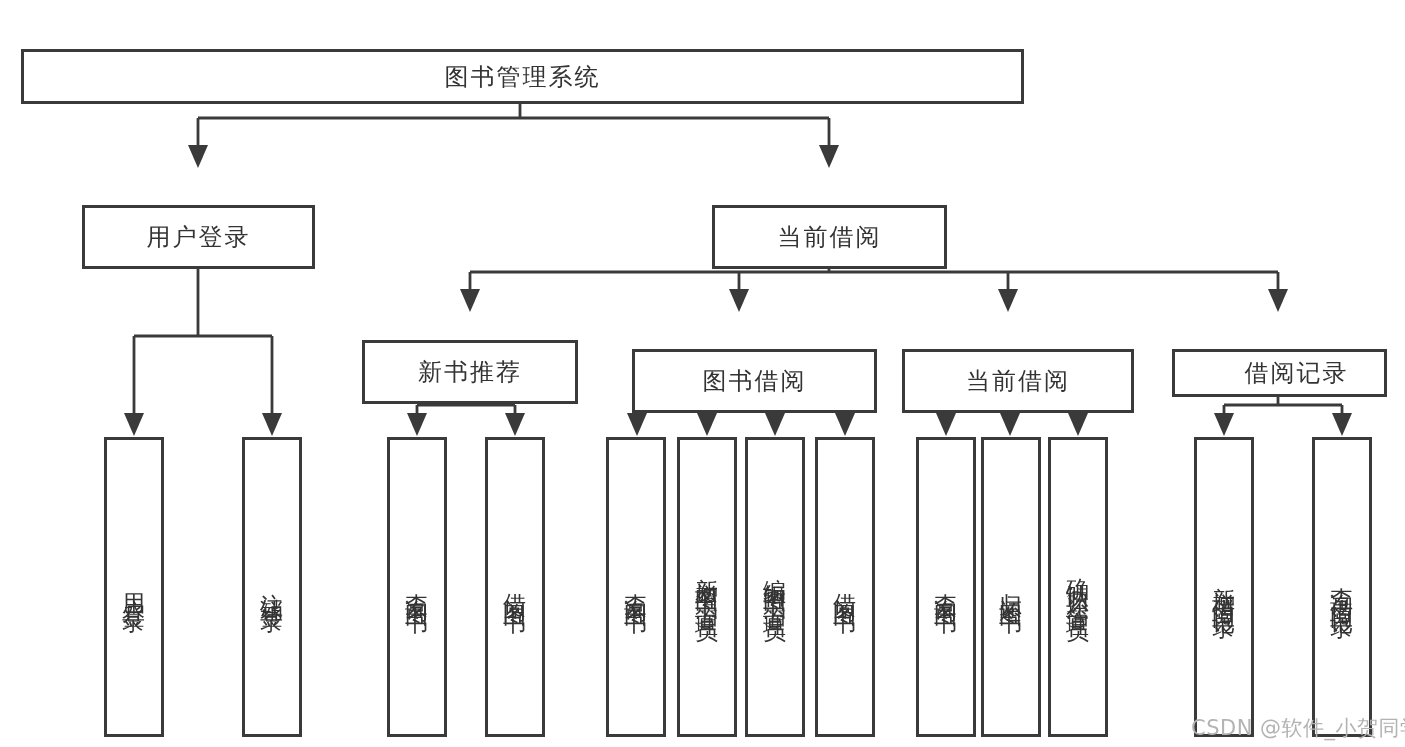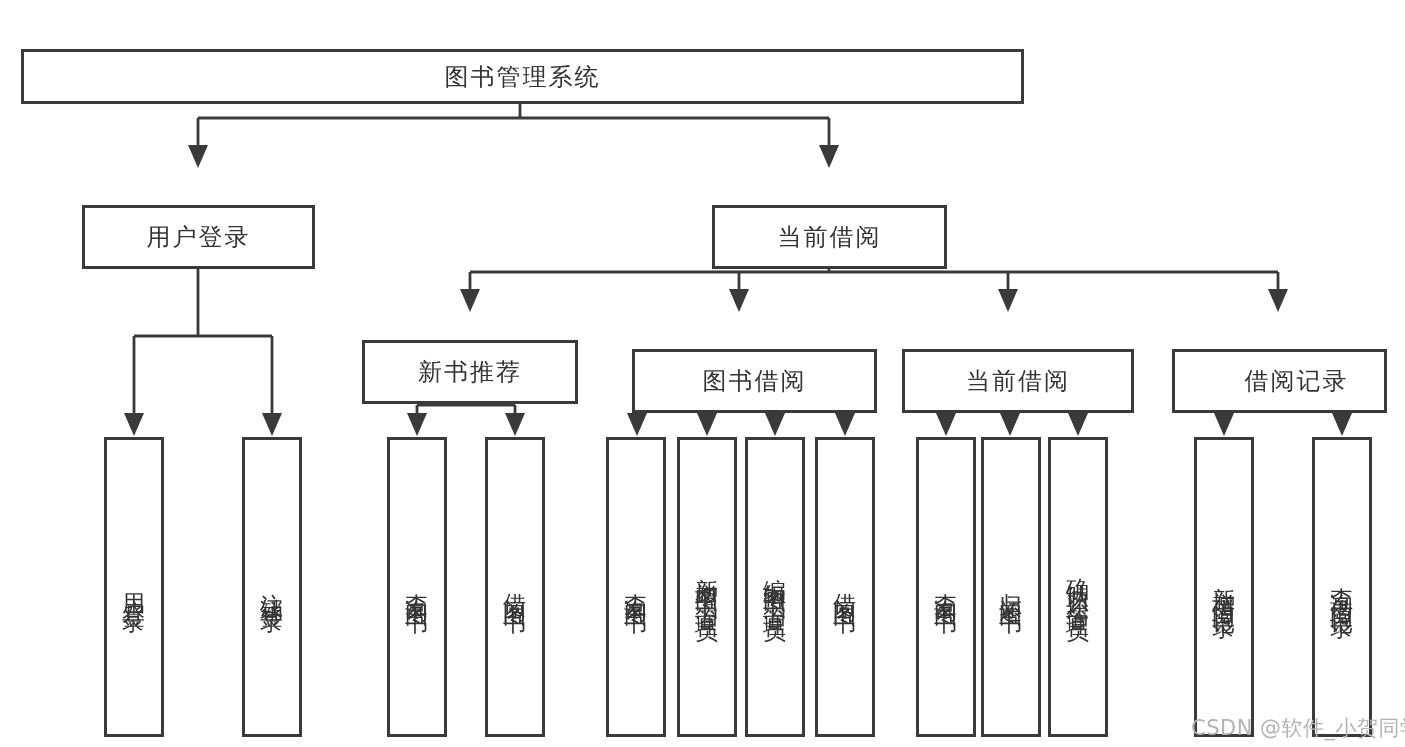--- a/index.html
+++ b/index.html
@@ -125,21 +125,21 @@
     </svg>
 
   <div class="node h" style="left:21px; top:13px; width:1003px; height:55px;">图书管理系统</div>
 
   <div class="node h" style="left:82px; top:169px; width:233px; height:64px;">用户登录</div>
   <div class="node h" style="left:712px; top:169px; width:235px; height:64px;">当前借阅</div>
 
   <div class="node h" style="left:362px; top:304px; width:216px; height:64px;">新书推荐</div>
   <div class="node h" style="left:632px; top:313px; width:245px; height:64px;">图书借阅</div>
   <div class="node h" style="left:902px; top:313px; width:232px; height:64px;">当前借阅</div>
-  <div class="node h" style="left:1172px; top:313px; width:215px; height:64px;padding-left:34px;">借阅记录</div>
+  <div class="node h" style="left:1172px; top:313px; width:215px; height:48px;padding-left:34px;">借阅记录</div>
 
   <div class="node v" style="left:104px; top:437px; width:60px; height:300px;">
     <span>用户登录</span>
     </div>
   <div class="node v" style="left:242px; top:437px; width:60px; height:300px;">
     <span>注销登录</span>
     </div>
 
   <div class="node v" style="left:387px; top:437px; width:60px; height:300px;">
     <span>查询图书</span>

